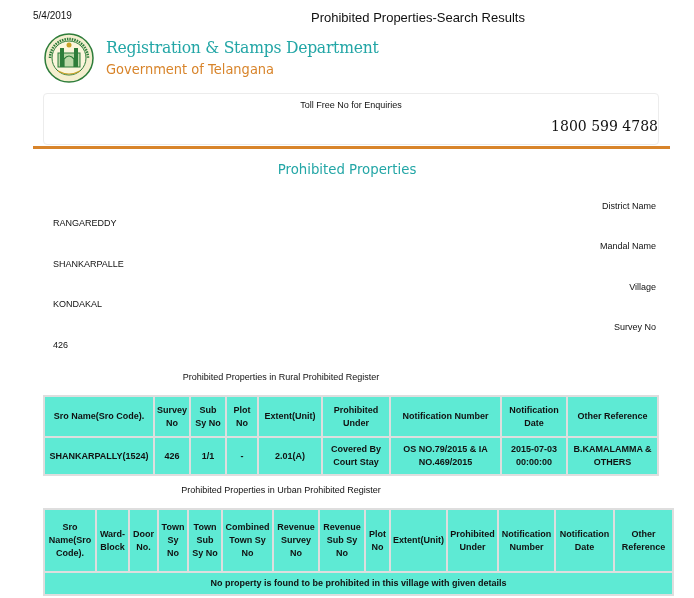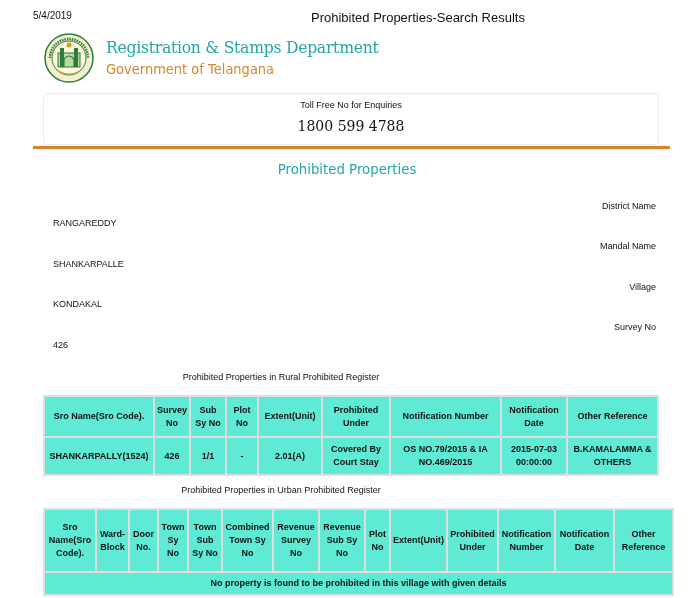--- a/index.html
+++ b/index.html
@@ -6,21 +6,21 @@
   body { width:694px; height:598px; position:relative; overflow:hidden;
          font-family:"Liberation Sans", sans-serif; color:#111; }
   .abs { position:absolute; }
   .print-date { left:33px; top:10px; font-size:10px; }
   .print-title { left:311px; top:10px; font-size:13px; }
   .logo { left:44px; top:33px; width:50px; height:50px; }
   .dept-name { left:106px; top:37px; font-family:"DejaVu Serif", serif; font-size:17px; color:#23a6a6; letter-spacing:-0.3px; transform:scaleX(0.92); transform-origin:left; white-space:nowrap; }
   .gov-name { left:106px; top:61px; font-family:"DejaVu Sans", sans-serif; font-size:14px; color:#d8842a; white-space:nowrap; transform:scaleX(0.93); transform-origin:left; }
   .tollbox { left:43px; top:93px; width:614px; height:50px; border:1px solid #ececec; border-radius:4px; background:#fff; }
   .toll-label { position:absolute; left:0; right:0; top:6px; text-align:center; font-size:9px; }
-  .toll-number { position:absolute; left:0; right:0; top:24px; text-align:center; font-family:"DejaVu Serif", serif; font-size:14px; color:#111; }
+  .toll-number { position:absolute; left:0; right:0; top:24px; text-align:right; font-family:"DejaVu Serif", serif; font-size:14px; color:#111; }
   .orange-rule { left:33px; top:146px; width:637px; height:3px; background:#d8842a; }
   .page-title { left:0; width:694px; top:161px; text-align:center; font-family:"DejaVu Sans", sans-serif; font-size:14px; color:#23a6a6; transform:scaleX(0.95); }
   .field-label { right:38px; font-size:9px; text-align:right; }
   .field-value { left:53px; font-size:9px; font-weight:normal; }
   .section-caption { left:0; width:562px; text-align:center; font-size:9px; }
   table { border-collapse:collapse; position:absolute; background:#5eead4; }
   td, th { border:2px solid #dedede; font-size:9px; text-align:center; padding:2px 2px; line-height:13px; }
   th { font-weight:bold; }
   td { font-weight:bold; }
   .rural { left:43px; top:395px; width:616px; }

